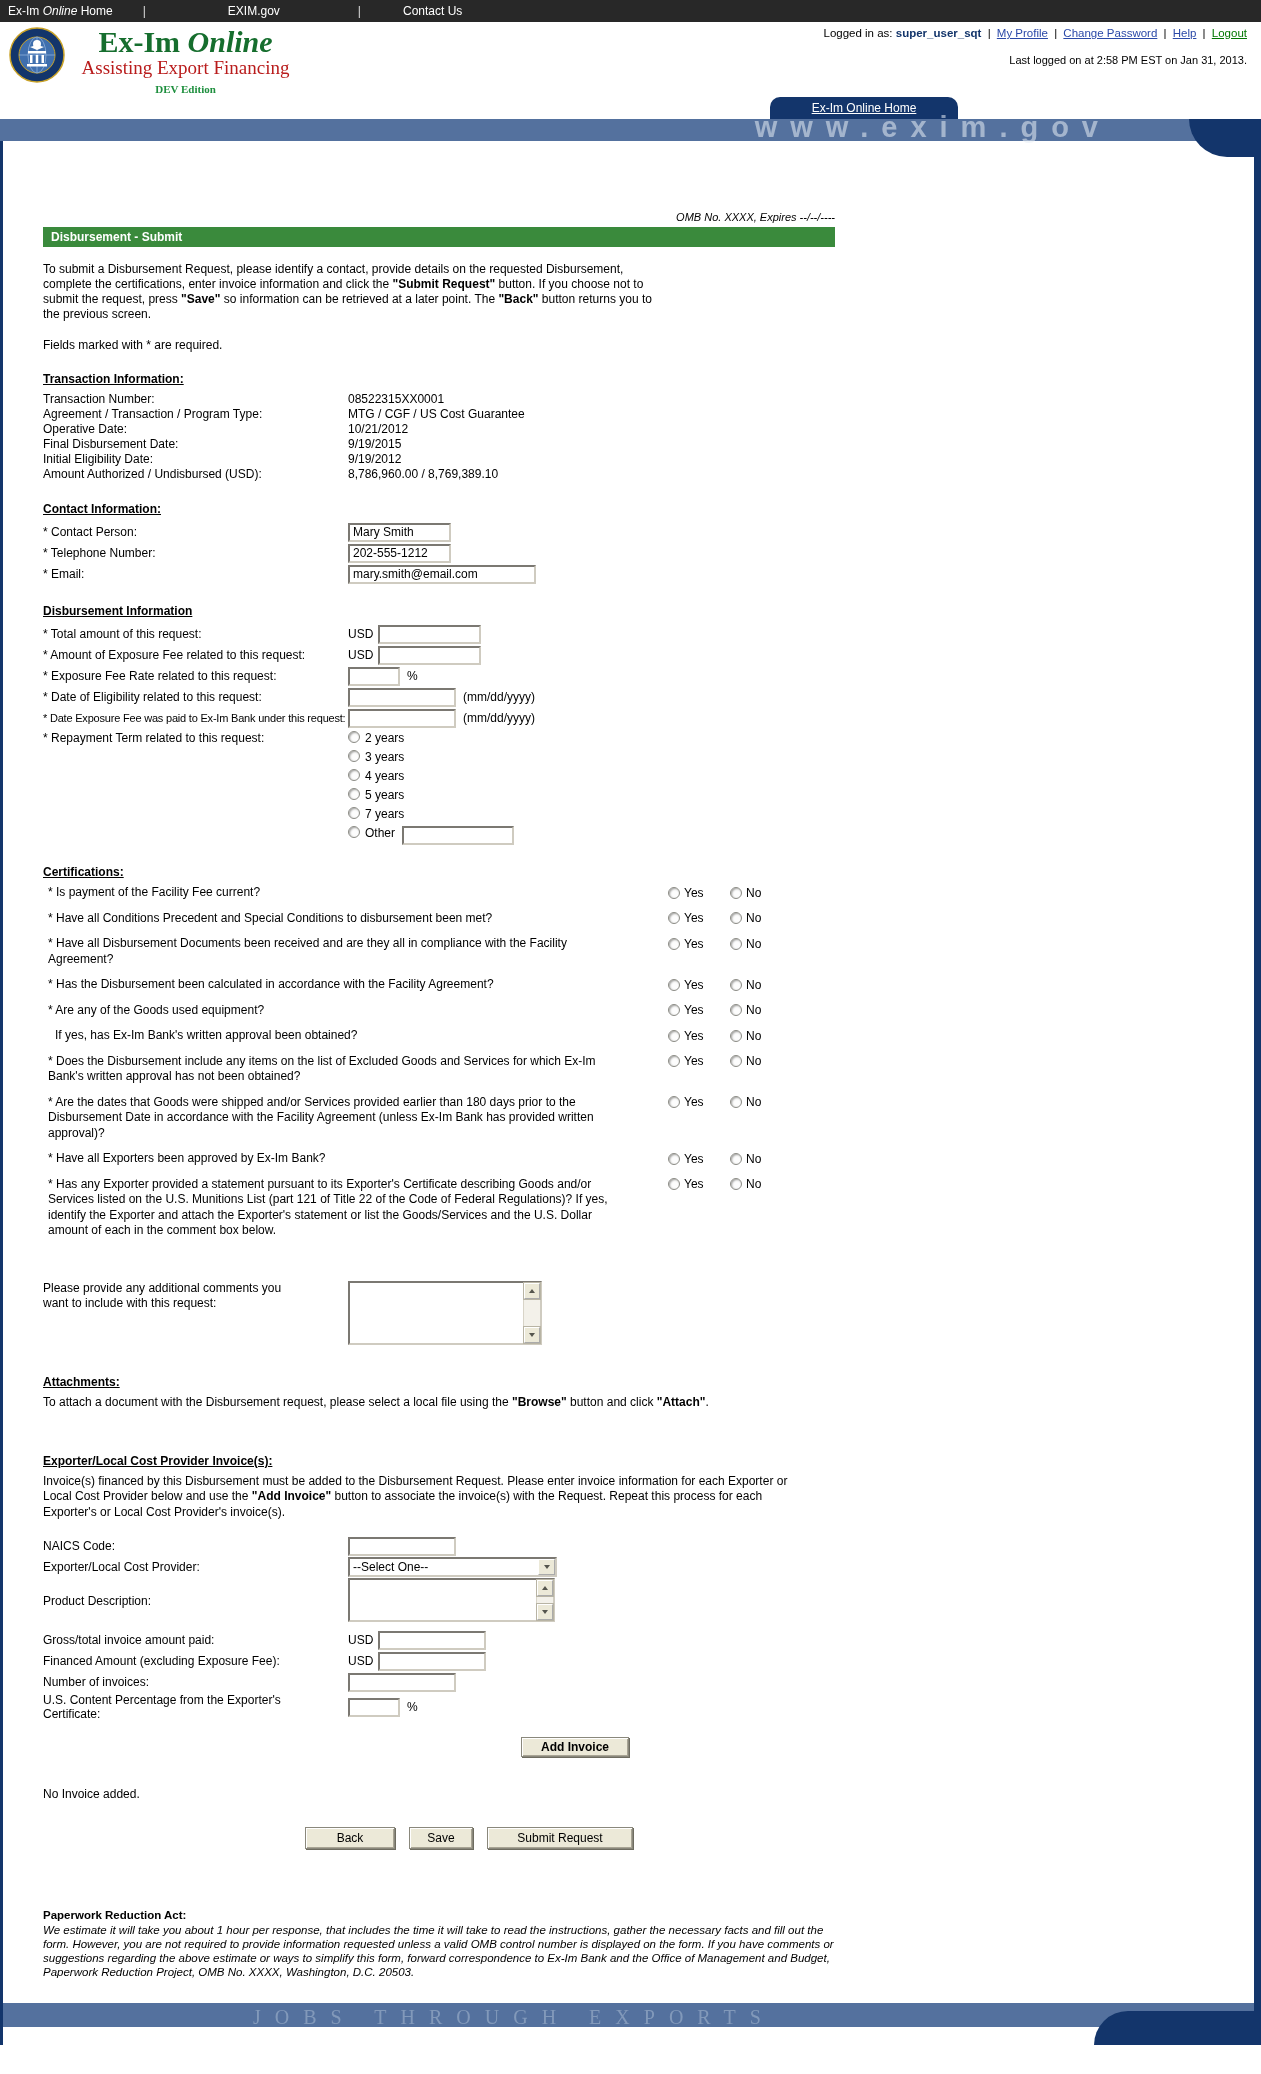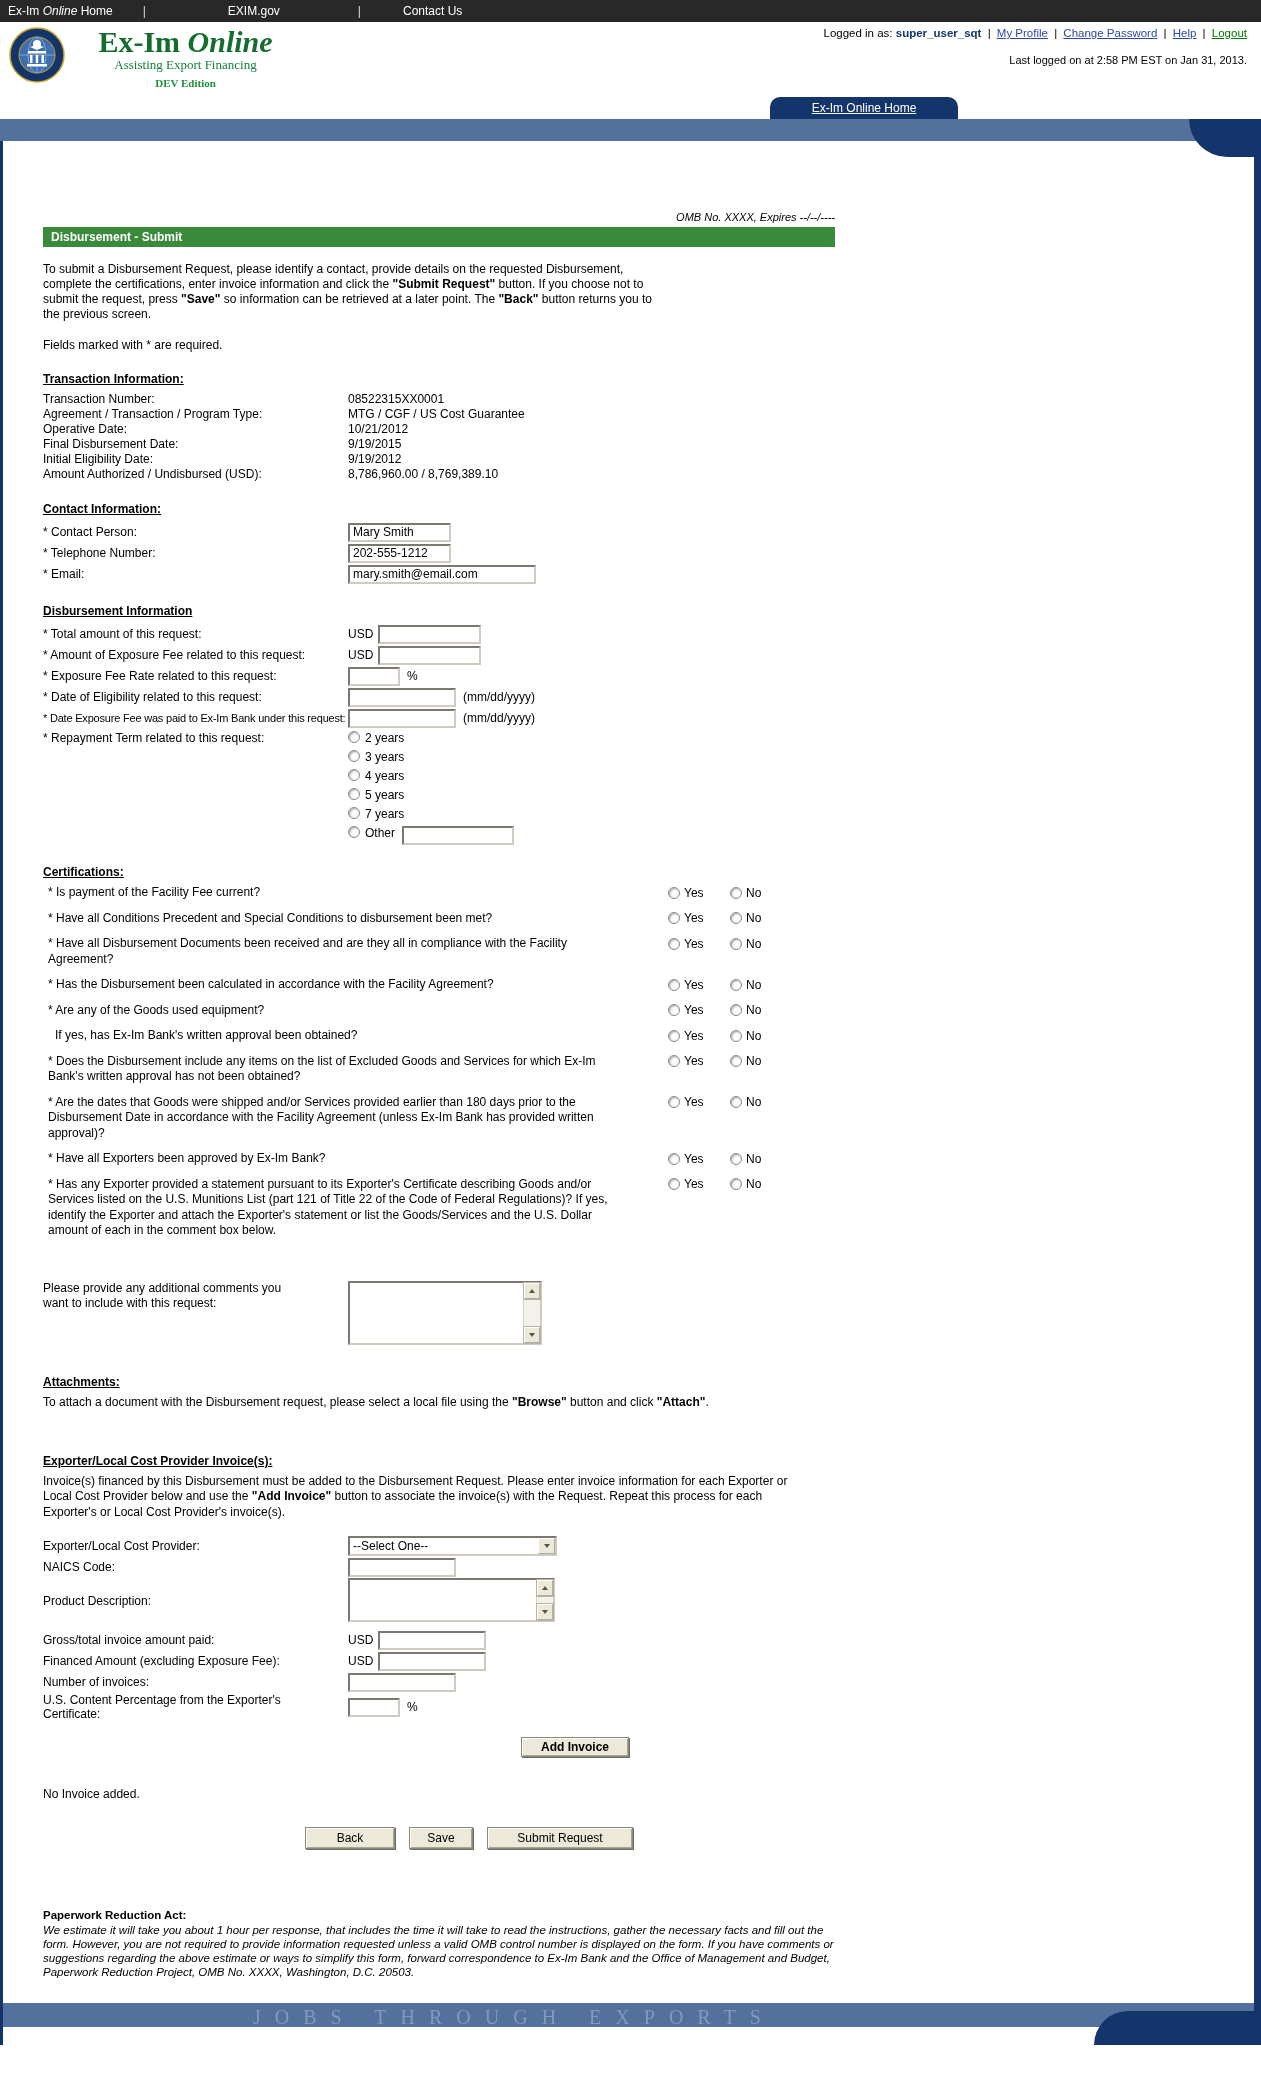--- a/index.html
+++ b/index.html
@@ -15,21 +15,21 @@
   .tn2 { margin-left:82px; }
   .s2 { margin-left:78px; }
   .tn3 { margin-left:42px; }
 
   
   .hdr { position:relative; height:97px; background:#fff; }
   .seal { position:absolute; left:9px; top:5px; width:56px; height:56px; }
   .logo-block { position:absolute; left:68px; top:4px; width:235px; text-align:center; }
   .logo-title { font-family:"Liberation Serif", serif; font-size:30px; font-weight:bold; color:#166e2e; line-height:32px; }
   .logo-title i { font-style:italic; }
-  .logo-sub { font-family:"Liberation Serif", serif; font-size:13px; color:#15803d; margin-top:-1px; }
+  .logo-sub { font-family:"Liberation Serif", serif; font-size:19px; color:#b91c1c; margin-top:-1px; }
   .logo-ed { font-family:"Liberation Serif", serif; font-size:11px; font-weight:bold; color:#1e8f3e; margin-top:4px; }
   .login-line { position:absolute; top:5px; right:14px; font-size:11.5px; white-space:nowrap; }
   .login-line .uname { color:#13356b; font-weight:bold; }
   .login-line .sep { margin:0 3px; }
   .lnk { color:#2b49a8; text-decoration:underline; }
   .lnk.green { color:#007700; }
   .last-logged { position:absolute; top:32px; right:14px; font-size:11px; }
   .home-tab { position:absolute; left:770px; top:75px; width:188px; height:22px; background:#13356b; border-radius:10px 10px 0 0; text-align:center; line-height:22px; }
   .home-tab a { color:#fff; text-decoration:underline; font-size:12px; }
 
@@ -160,20 +160,21 @@
     <span class="sep">|</span>
     <a class="lnk green">Logout</a>
   </div>
   <div class="last-logged">Last logged on at 2:58 PM EST on Jan 31, 2013.</div>
   <div class="home-tab">
     <a>Ex-Im Online Home</a>
   </div>
 </div>
 
 <div class="blue-bar">
+  <div class="www-mark">www.exim.gov</div>
   <div class="bar-cap"></div>
 </div>
 
 <div class="page-body">
 <div class="content">
 
   <div class="omb">OMB No. XXXX,  Expires --/--/----</div>
   <div class="title-bar">Disbursement - Submit</div>
   <div class="intro"><span>To submit a Disbursement Request, please identify a contact, provide details on the requested Disbursement, complete the certifications, enter invoice information and click the </span><b>"Submit Request"</b><span> button. If you choose not to submit the request, press </span><b>"Save"</b><span> so information can be retrieved at a later point. The </span><b>"Back"</b><span> button returns you to the previous screen.</span></div>
   <div class="req">Fields marked with * are required.</div>
@@ -404,31 +405,31 @@
   </div>
 
   <div class="sec-h" style="margin-top:30px;">Attachments:</div>
   <div class="attach-intro"><span>To attach a document with the Disbursement request, please select a local file using the </span><b>"Browse"</b><span> button and click </span><b>"Attach"</b><span>.</span></div>
 
   <div class="sec-h" style="margin-top:44px;">Exporter/Local Cost Provider Invoice(s):</div>
   <div class="inv-intro"><span>Invoice(s) financed by this Disbursement must be added to the Disbursement Request. Please enter invoice information for each Exporter or Local Cost Provider below and use the </span><b>"Add Invoice"</b><span> button to associate the invoice(s) with the Request. Repeat this process for each Exporter's or Local Cost Provider's invoice(s).</span></div>
 
   <div class="inv-form">
     <div class="inv-row">
+      <div class="lbl">NAICS Code:</div>
+      <input class="tb w105" type="text" style="">
+    </div>
+    <div class="inv-row">
       <div class="lbl">Exporter/Local Cost Provider:</div>
       <div class="fakeselect">
         <span class="fs-text">--Select One--</span>
         <span class="fs-btn">
               <span class="arr-dn"></span>
             </span>
       </div>
-    </div>
-    <div class="inv-row">
-      <div class="lbl">NAICS Code:</div>
-      <input class="tb w105" type="text" style="">
     </div>
     <div class="inv-row top">
       <div class="lbl">Product Description:</div>
       <div class="fakearea small">
         <div class="sb">
           <div class="sb-btn">
                 <span class="arr-up"></span>
               </div>
           <div class="sb-btn">
                 <span class="arr-dn"></span>

